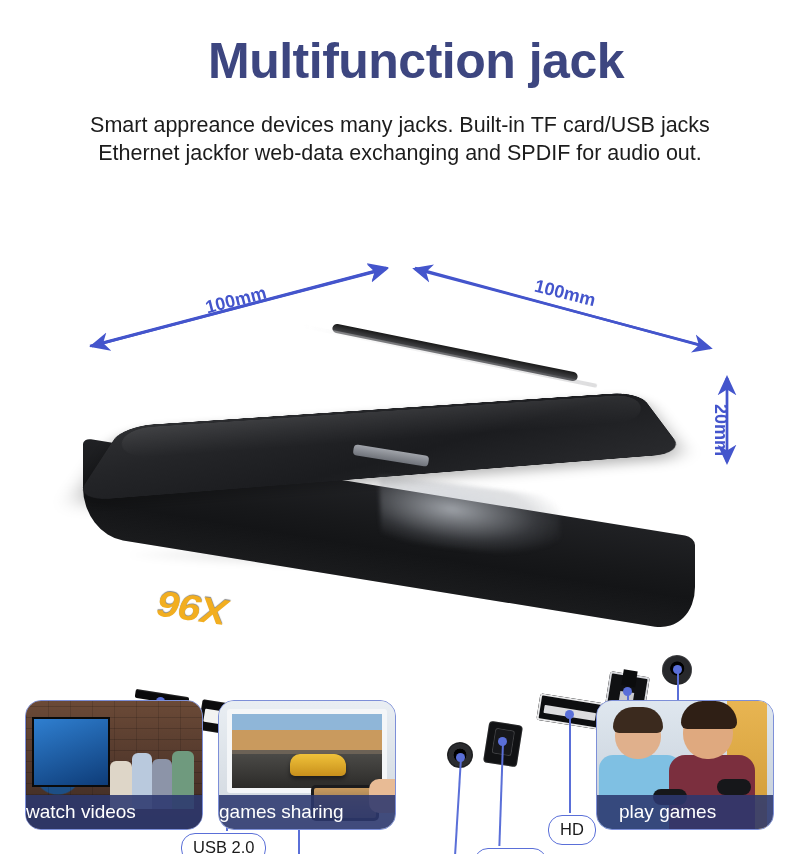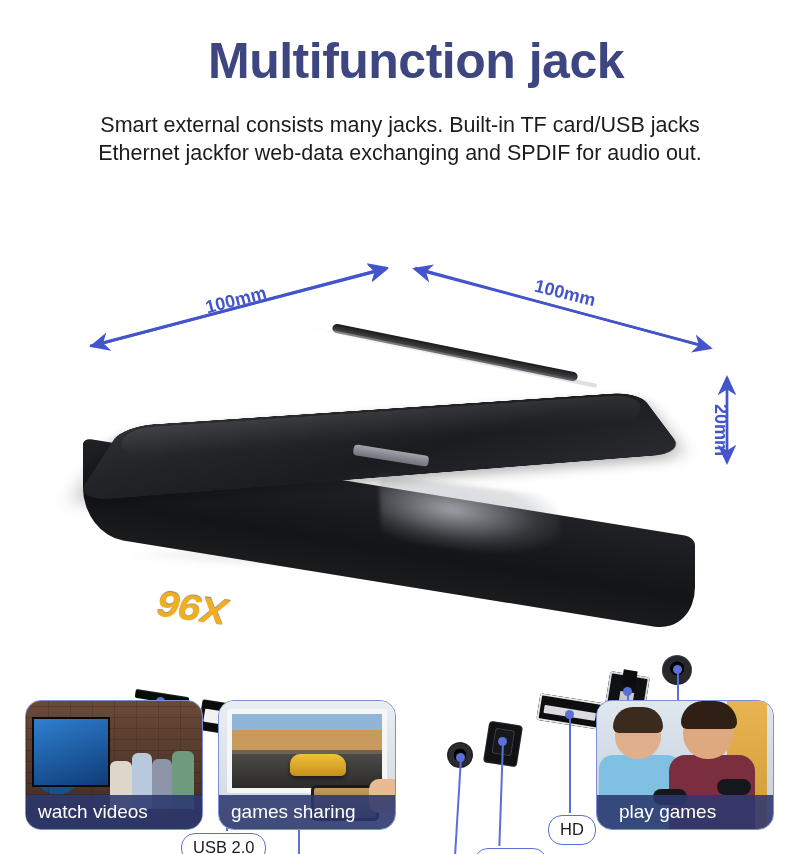--- a/index.html
+++ b/index.html
@@ -195,21 +195,20 @@
     overflow:hidden;
     background:#cfd6e6;
   }
   .c1{left:25px;} .c2{left:218px;} .c3{left:411px;} .c4{left:596px;}
   .thumb{position:absolute;inset:0;}
   .cardlabel{
     position:absolute;left:0;right:0;bottom:0;height:34px;
     background:rgba(44,56,110,.88);
     color:#fff;font-size:19px;
     display:flex;align-items:center;
-    padding-left:12px;
     font-family:"Liberation Sans", sans-serif;
   }
   .c4 .cardlabel{padding-left:22px;}
   .c3 .cardlabel{padding-left:14px;}
 
   
   .sc-videos{background:
      radial-gradient(circle at 18% 55%, #1d4f86 0 14%, rgba(29,79,134,0) 15%),
      linear-gradient(180deg,#6b4a37 0%,#4e352a 60%,#3a2a22 100%);}
   .sc-videos .tvscreen{position:absolute;left:6px;top:16px;width:74px;height:66px;background:linear-gradient(160deg,#2f7fd0,#0e3c78);border:2px solid #0a0a0a;}
@@ -252,21 +251,21 @@
   .sc-games .pad2{position:absolute;left:120px;top:78px;width:34px;height:16px;background:#16171a;border-radius:8px;}
 </style>
 </head>
 <body>
 
 <div id="stage">
 
   <div class="title">Multifunction jack</div>
 
   <div class="subtitle">
-    <div>Smart external consists many jacks. Built-in TF card/USB jacks</div>
+    <div>Smart appreance devices many jacks. Built-in TF card/USB jacks</div>
     <div>Ethernet jackfor web-data exchanging and SPDIF for audio out.</div>
   </div>
 
   <div id="product">
 
     <div class="dev footshadow"></div>
     <div class="dev front"></div>
     <div class="dev lid"></div>
     <div class="dev seam2"></div>
     <div class="dev seam"></div>

